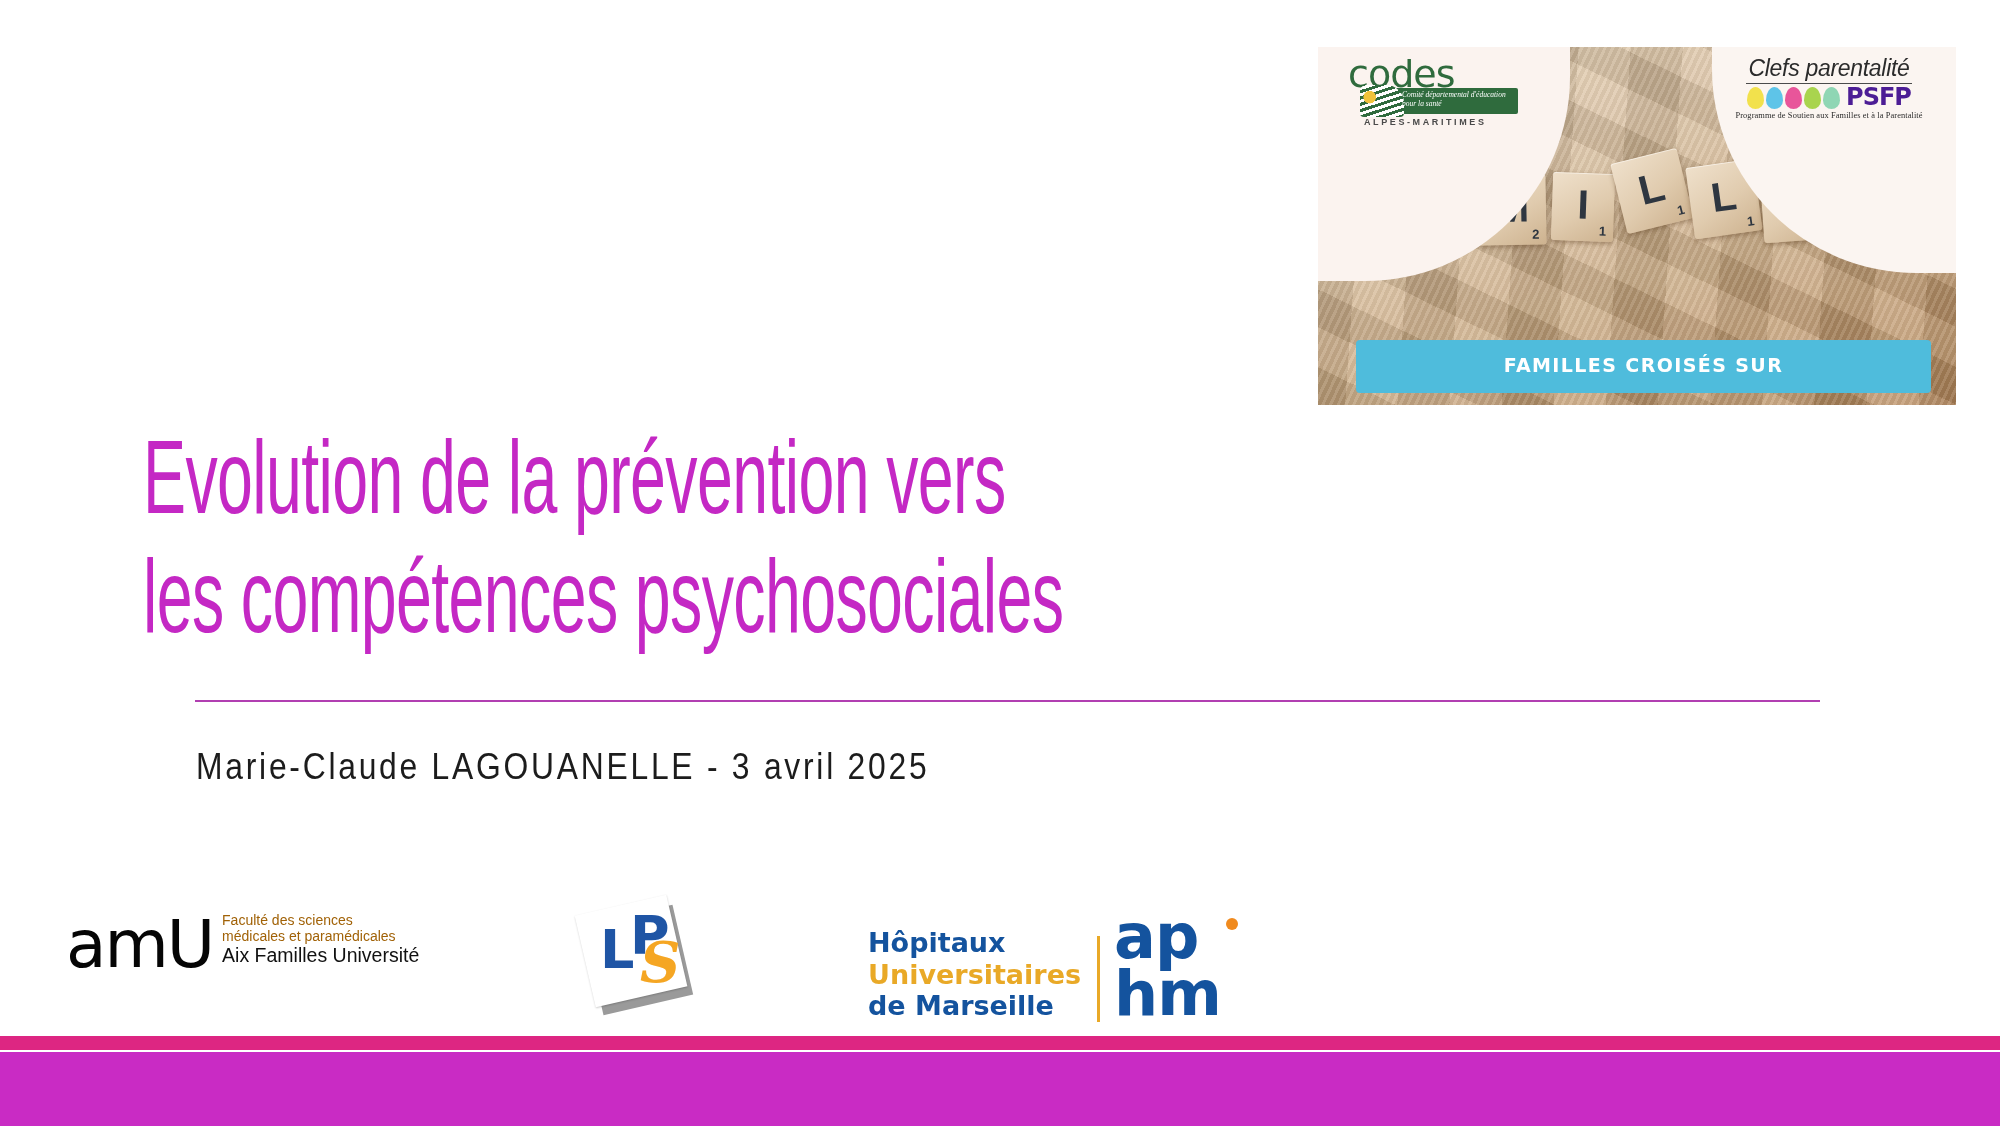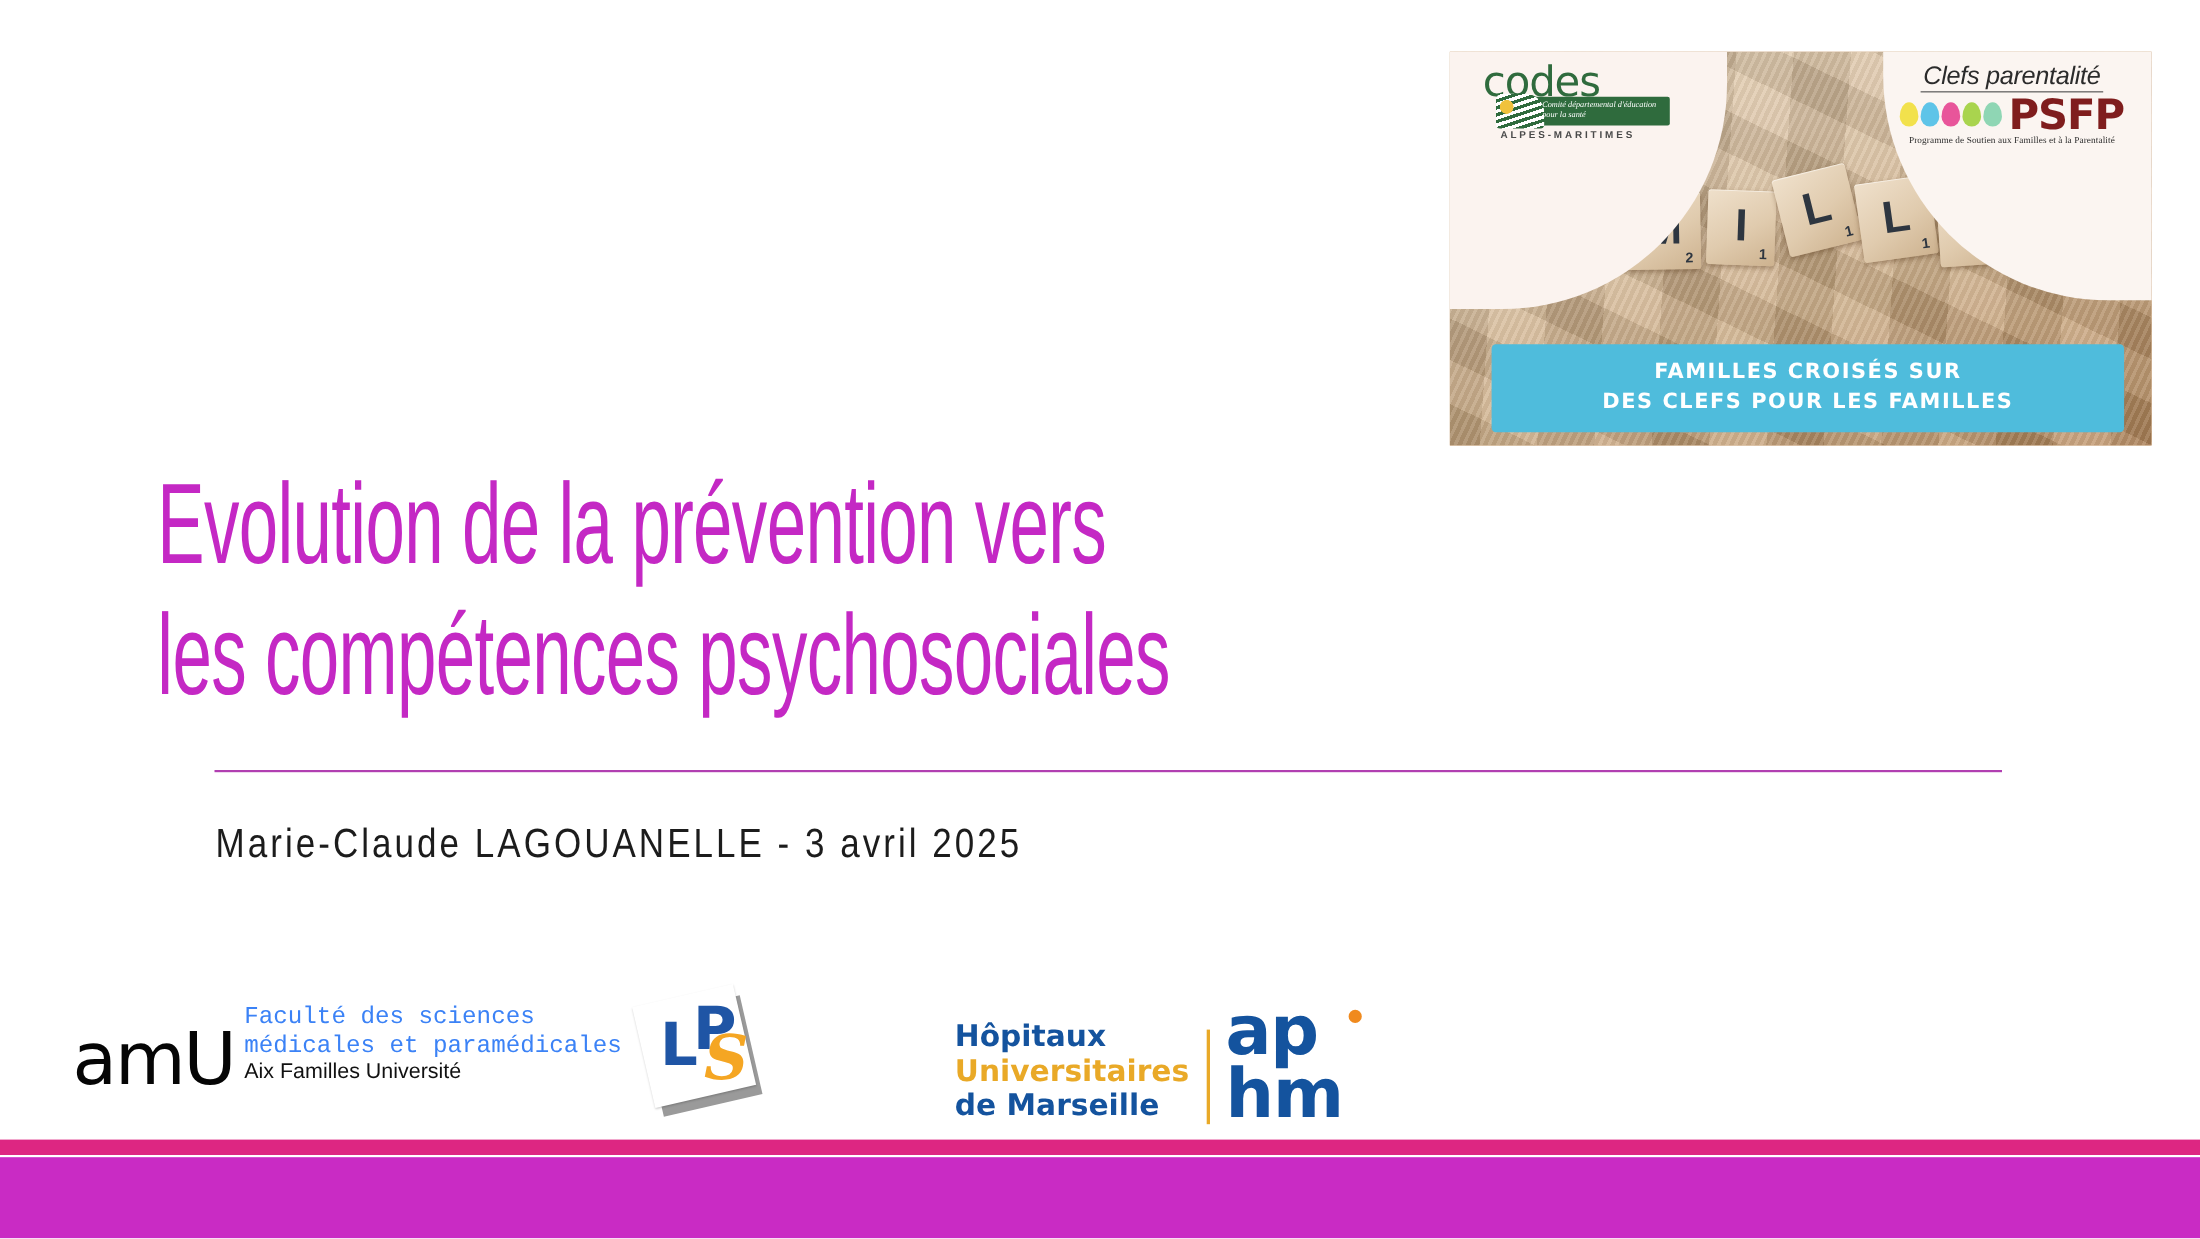--- a/index.html
+++ b/index.html
@@ -177,22 +177,22 @@
   }
   .psfp-dots { display: flex; gap: 2px; }
   .psfp-dots b {
     display: block;
     width: 17px; height: 22px;
     border-radius: 50% 50% 50% 50%/60% 60% 40% 40%;
   }
   .psfp-word {
     font-family: "DejaVu Sans", sans-serif;
     font-weight: bold;
-    font-size: 38px;
-    color: #7f1d1d;
+    font-size: 24px;
+    color: #4c1d95;
     letter-spacing: -1px;
     line-height: .9;
   }
   .psfp-bot {
     font-size: 8.4px;
     color: #2b2b2b;
     margin-top: 2px;
     font-family: "Liberation Serif", serif;
     letter-spacing: .1px;
   }
@@ -267,24 +267,24 @@
   }
   .amu-mark {
     font-family: "DejaVu Sans", sans-serif;
     font-size: 66px;
     line-height: .82;
     color: #050505;
     letter-spacing: -2px;
   }
   .amu-text { padding-bottom: 4px; }
   .amu-text .l1, .amu-text .l2 {
-    color: #3b82f6;
-    font-size: 22px;
+    color: #a16207;
+    font-size: 14px;
     line-height: 1.16;
-    font-family: Liberation Mono, monospace;
+    font-family: Liberation Sans, sans-serif;
   }
   .amu-text .l3 {
     color: #111111;
     font-size: 19.5px;
     line-height: 1.2;
     font-family: "Liberation Sans", sans-serif;
   }
 
   
   .lps {
@@ -463,21 +463,20 @@
             <b style="background:#a9d44e"></b>
             <b style="background:#8fd6b4"></b>
         </span>
         <span class="psfp-word">PSFP</span>
       </div>
       <div class="psfp-bot">Programme de Soutien aux Familles et à la Parentalité</div>
     </div>
 
     <div class="hero-banner">
       <div>FAMILLES CROISÉS SUR</div>
-      <div>DES CLEFS POUR LES FAMILLES</div>
     </div>
   </div>
 
   <div class="title">
     <div>Evolution de la prévention vers</div>
     <div>les compétences psychosociales</div>
   </div>
 
   <div class="title-rule"></div>
 

